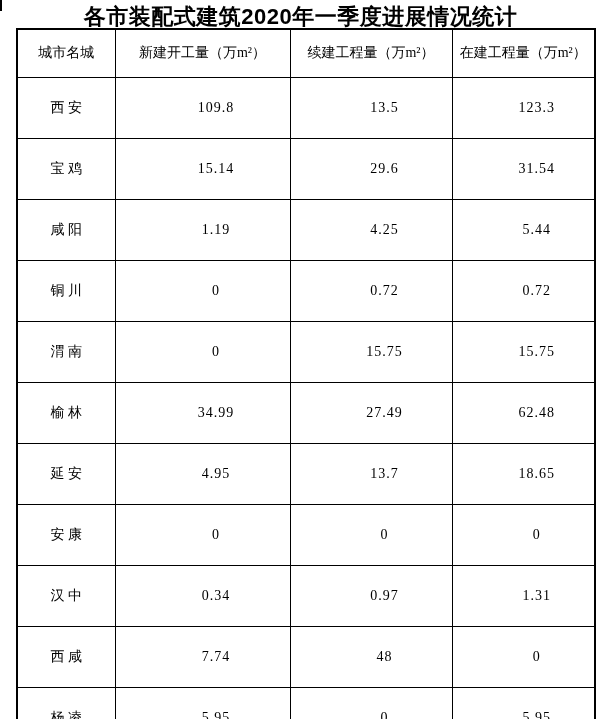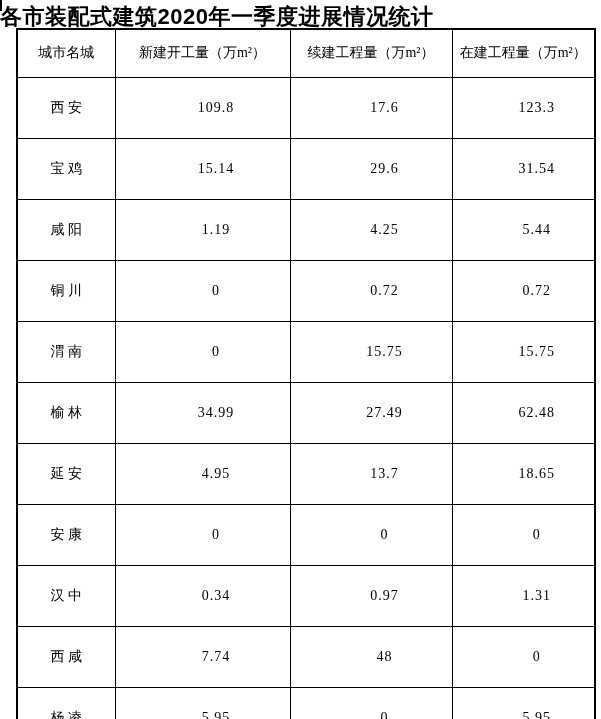--- a/index.html
+++ b/index.html
@@ -11,20 +11,21 @@
     font-family: "Liberation Serif", "DejaVu Serif", serif;
   }
   .page { position: relative; width: 601px; height: 719px; overflow: hidden; }
   .edge-mark {
     position: absolute; left: 0; top: 0;
     width: 2px; height: 11px; background: #000;
   }
   .page-title {
     padding-top: 3px;
     height: 28px; line-height: 28px;
+    text-align: center;
     font-family: "Liberation Sans", "DejaVu Sans", sans-serif;
     font-weight: bold;
     font-size: 22px;
     letter-spacing: 0.5px;
     white-space: nowrap;
   }
   table.stats {
     border-collapse: collapse;
     table-layout: fixed;
     margin-left: 16px;
@@ -69,21 +70,21 @@
         <th>城市名城</th>
         <th>新建开工量（万m²）</th>
         <th>续建工程量（万m²）</th>
         <th>在建工程量（万m²）</th>
       </tr>
     </thead>
     <tbody>
       <tr>
         <td>西 安</td>
         <td class="num">109.8</td>
-        <td class="num">17.6</td>
+        <td class="num">13.5</td>
         <td class="num">123.3</td>
       </tr>
       <tr>
         <td>宝 鸡</td>
         <td class="num">15.14</td>
         <td class="num">29.6</td>
         <td class="num">31.54</td>
       </tr>
       <tr>
         <td>咸 阳</td>

